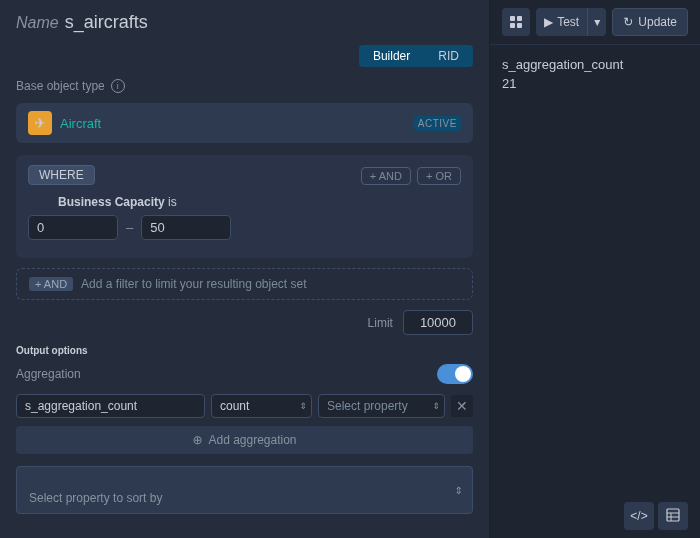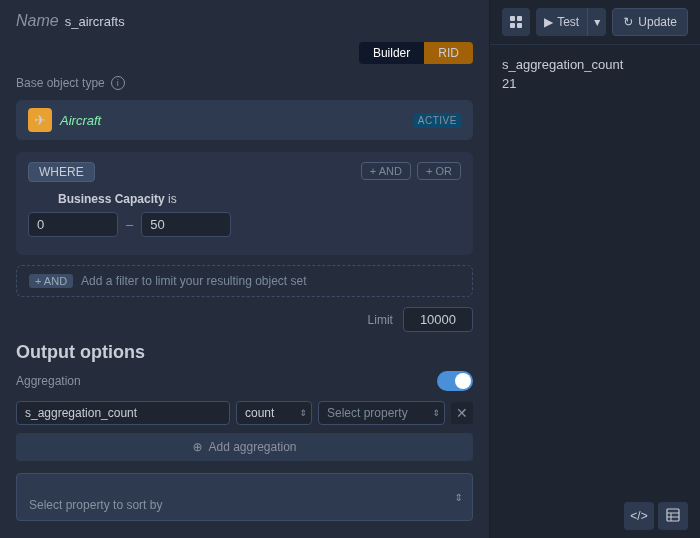--- a/index.html
+++ b/index.html
@@ -119,39 +119,39 @@
       gap: 6px;
       margin-bottom: 12px;
     }
     .name-label {
       color: #8892a0;
       font-size: 16px;
       font-style: italic;
     }
     .name-value {
       color: #c8cdd6;
-      font-size: 13px;
+      font-size: 18px;
     }
 
     .builder-rid-row {
       display: flex;
       justify-content: flex-end;
       margin-bottom: 12px;
       gap: 0;
     }
     .tab-btn {
-      background: #a16207;
+      background: #0c4a6e;
       border: none;
       color: #c8cdd6;
       padding: 4px 14px;
       font-size: 12px;
       cursor: pointer;
     }
     .tab-btn.active {
-      background: #0f172a;
+      background: #0c4a6e;
       color: #fff;
     }
     .tab-btn:first-child {
       border-radius: 4px 0 0 4px;
     }
     .tab-btn:last-child {
       border-radius: 0 4px 4px 0;
     }
 
     .base-obj-row {
@@ -194,43 +194,42 @@
       width: 24px;
       height: 24px;
       background: #e8a030;
       border-radius: 4px;
       display: flex;
       align-items: center;
       justify-content: center;
       font-size: 14px;
     }
     .aircraft-name {
-      color: #86efac;
-      font-size: 13px;
-      font-style: italic;
+      color: #14b8a6;
+      font-size: 13px;
     }
     .active-badge {
       background: #0c4a6e;
       color: #8892a0;
       font-size: 10px;
       padding: 2px 4px;
       border-radius: 3px;
       letter-spacing: 0.5px;
     }
 
     
     .where-section {
       background: #2a3347;
       border-radius: 6px;
       padding: 10px 12px;
       margin-bottom: 10px;
     }
     .where-header {
       display: flex;
-      align-items: flex-start;
+      align-items: flex-end;
       justify-content: space-between;
       margin-bottom: 10px;
     }
     .where-badge {
       background: #3d4d68;
       color: #c8cdd6;
       border-radius: 4px;
       padding: 2px 10px;
       font-size: 12px;
       border: 1px solid #4d5d78;
@@ -319,21 +318,21 @@
       color: #c8cdd6;
       padding: 4px 8px;
       font-size: 13px;
       width: 70px;
       text-align: center;
     }
 
     
     .section-title {
       color: #c8cdd6;
-      font-size: 18px;
+      font-size: 10px;
       font-weight: 600;
       margin-bottom: 8px;
     }
 
     .aggregation-row {
       display: flex;
       align-items: center;
       justify-content: space-between;
       margin-bottom: 10px;
     }
@@ -372,21 +371,21 @@
       background: #1e2430;
       border: 1px solid #3d4d68;
       border-radius: 4px;
       color: #c8cdd6;
       padding: 4px 8px;
       font-size: 12px;
       flex: 1;
     }
     .agg-select-wrap {
       position: relative;
-      width: 76px;
+      width: 101px;
       text-decoration: underline;
     }
     .agg-select-wrap select {
       background: #1e2430;
       border: 1px solid #3d4d68;
       border-radius: 4px;
       color: #c8cdd6;
       padding: 4px 20px 4px 8px;
       font-size: 12px;
       cursor: pointer;

